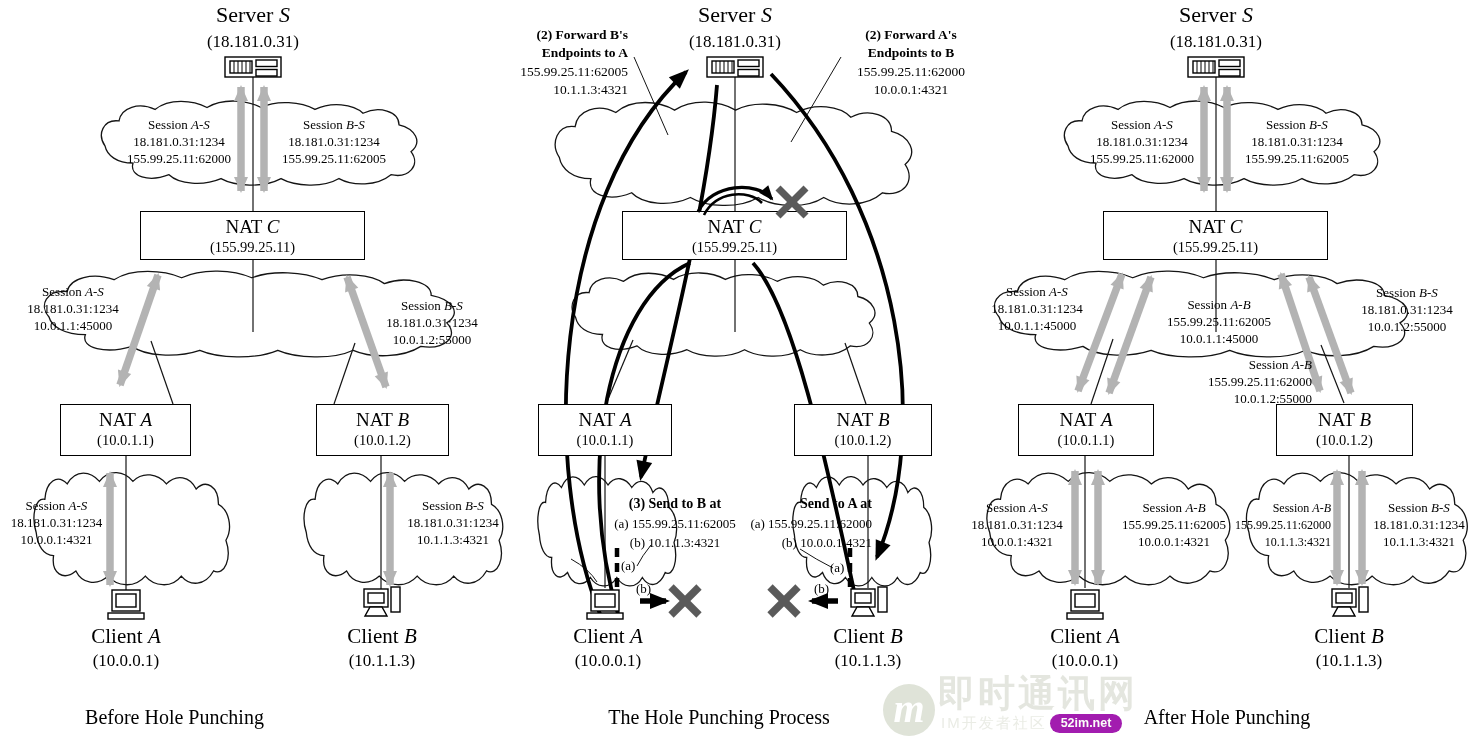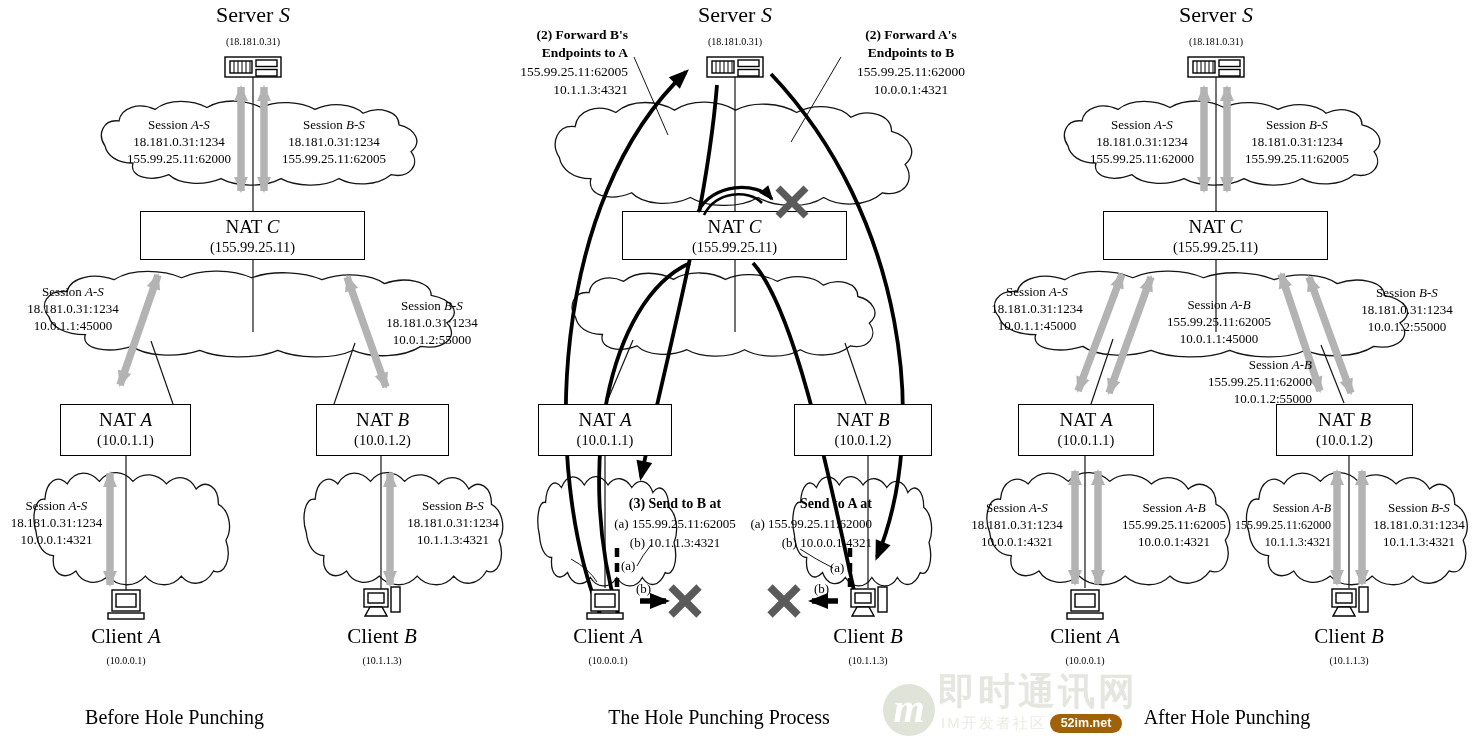--- a/index.html
+++ b/index.html
@@ -5,42 +5,42 @@
   html,body{margin:0;padding:0;background:#fff}
   #stage{position:relative;width:1472px;height:742px;background:#fff;overflow:hidden;
          font-family:"Liberation Serif",serif;color:#000}
   svg.layer{position:absolute;left:0;top:0;pointer-events:none}
   .abs{position:absolute}
   .c{text-align:center}.l{text-align:center}.r{text-align:right}
   .sess{font-size:13px;line-height:17px;white-space:nowrap}
   .sess.sm{font-size:12px}
   .ntitle{font-size:21px;line-height:24px;white-space:nowrap}
   .srvtitle{font-size:22px;line-height:25px;white-space:nowrap}
-  .naddr{font-size:10px;line-height:18px;white-space:nowrap}
+  .naddr{font-size:17px;line-height:18px;white-space:nowrap}
   .natbox{position:absolute;background:#fff;border:1.5px solid #000;text-align:center;box-sizing:border-box}
   .nbt{font-size:19px;line-height:23px;padding-top:3px;white-space:nowrap}
   .nba{font-size:14.5px;line-height:18px;white-space:nowrap}
   .cap{font-size:20px;line-height:24px;white-space:nowrap}
   .fwd{font-size:13.5px;line-height:17.5px;white-space:nowrap}
   .b{font-weight:bold}
   .send{font-size:13px;line-height:19.5px;white-space:nowrap}
   .send .hd{font-size:14px;font-weight:bold}
   .req{font-size:14px;line-height:21.5px;font-weight:bold;white-space:nowrap}
   .mk{font-size:13px;white-space:nowrap}
   i{font-style:italic}
   
   .wm-circle{position:absolute;left:883px;top:684px;width:52px;height:52px;border-radius:50%;
              background:#dfe3d8;color:#fff;text-align:center;font-family:"Liberation Serif",serif;
              font-style:italic;font-weight:bold;font-size:40px;line-height:50px}
-  .wm-title{position:absolute;left:938px;top:674px;width:250px;font-family:Liberation Mono, monospace;
+  .wm-title{position:absolute;left:938px;top:674px;width:250px;font-family:Liberation Sans, sans-serif;
             font-weight:bold;font-size:37px;line-height:40px;color:#e4e6df;letter-spacing:3px;white-space:nowrap}
   .wm-sub{position:absolute;left:941px;top:714px;font-family:"Liberation Sans",sans-serif;
           font-size:15px;color:#eaece5;letter-spacing:2px;white-space:nowrap}
   .wm-badge{position:absolute;left:1050px;top:714px;width:72px;height:19px;border-radius:10px;
-            background:#a16207;color:#fbfcf9;font-family:"Liberation Sans",sans-serif;
+            background:#a21caf;color:#fbfcf9;font-family:"Liberation Sans",sans-serif;
             font-size:12.5px;line-height:19px;text-align:center;font-weight:bold}
 </style>
 </head>
 <body>
 
 <div id="stage">
 
   <svg class="layer" width="1472" height="742" viewBox="0 0 1472 742">
     <defs>
       <path id="cloudband" d="M 10,52 C 2,40 8,24 24,26 C 26,12 44,6 60,14 C 74,2 98,4 112,12

